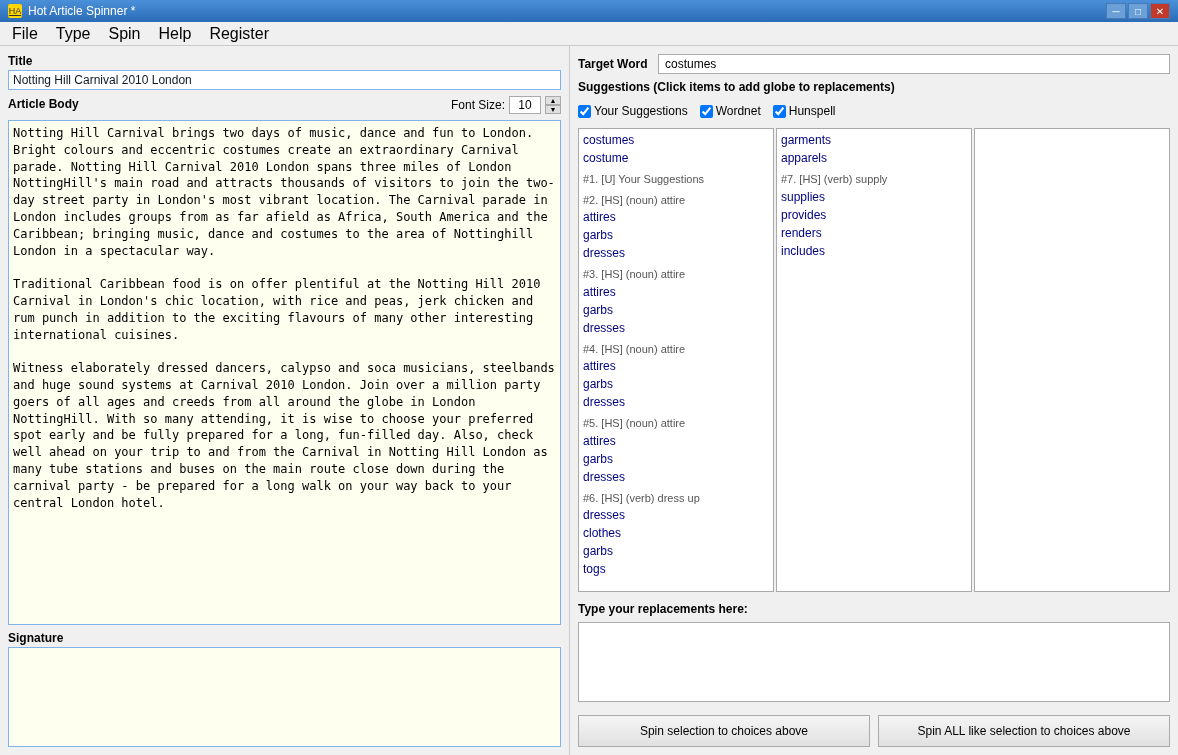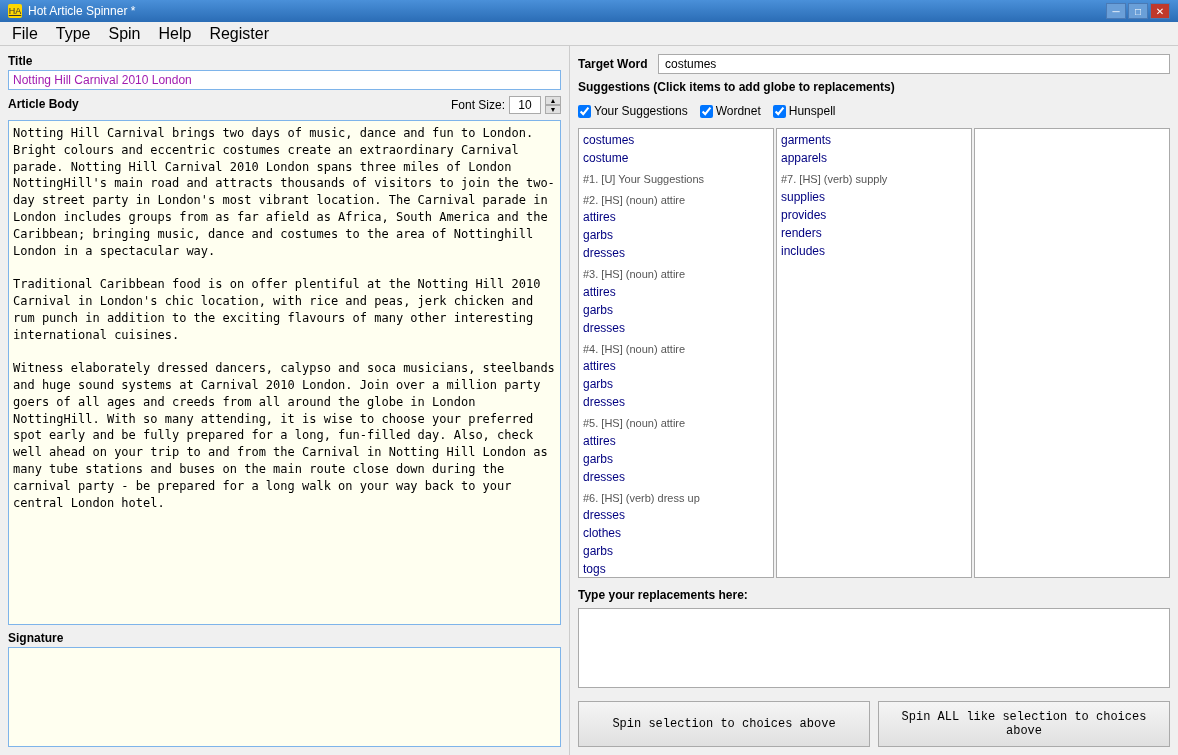--- a/index.html
+++ b/index.html
@@ -93,21 +93,21 @@
       font-weight: bold;
       font-size: 12px;
       margin-bottom: 2px;
     }
     #title-input {
       width: 100%;
       border: 1px solid #7eb4ea;
       background: #fff;
       padding: 2px 4px;
       font-size: 12px;
-      color: #a21caf;
+      color: #0f172a;
     }
     #article-body-header {
       display: flex;
       align-items: center;
       justify-content: space-between;
     }
     #font-size-control {
       display: flex;
       align-items: center;
       gap: 4px;
@@ -232,21 +232,20 @@
       margin-top: 4px;
     }
     .action-btn {
       flex: 1;
       padding: 8px 12px;
       background: linear-gradient(to bottom, #f5f5f5, #e0e0e0);
       border: 1px solid #aaa;
       cursor: pointer;
       font-size: 12px;
       text-align: center;
-      font-family: Liberation Mono, monospace;
     }
     #replacements-area {
       width: 100%;
       height: 80px;
       border: 1px solid #aaa;
       background: white;
       overflow-y: scroll;
     }
   </style>
 </head>

